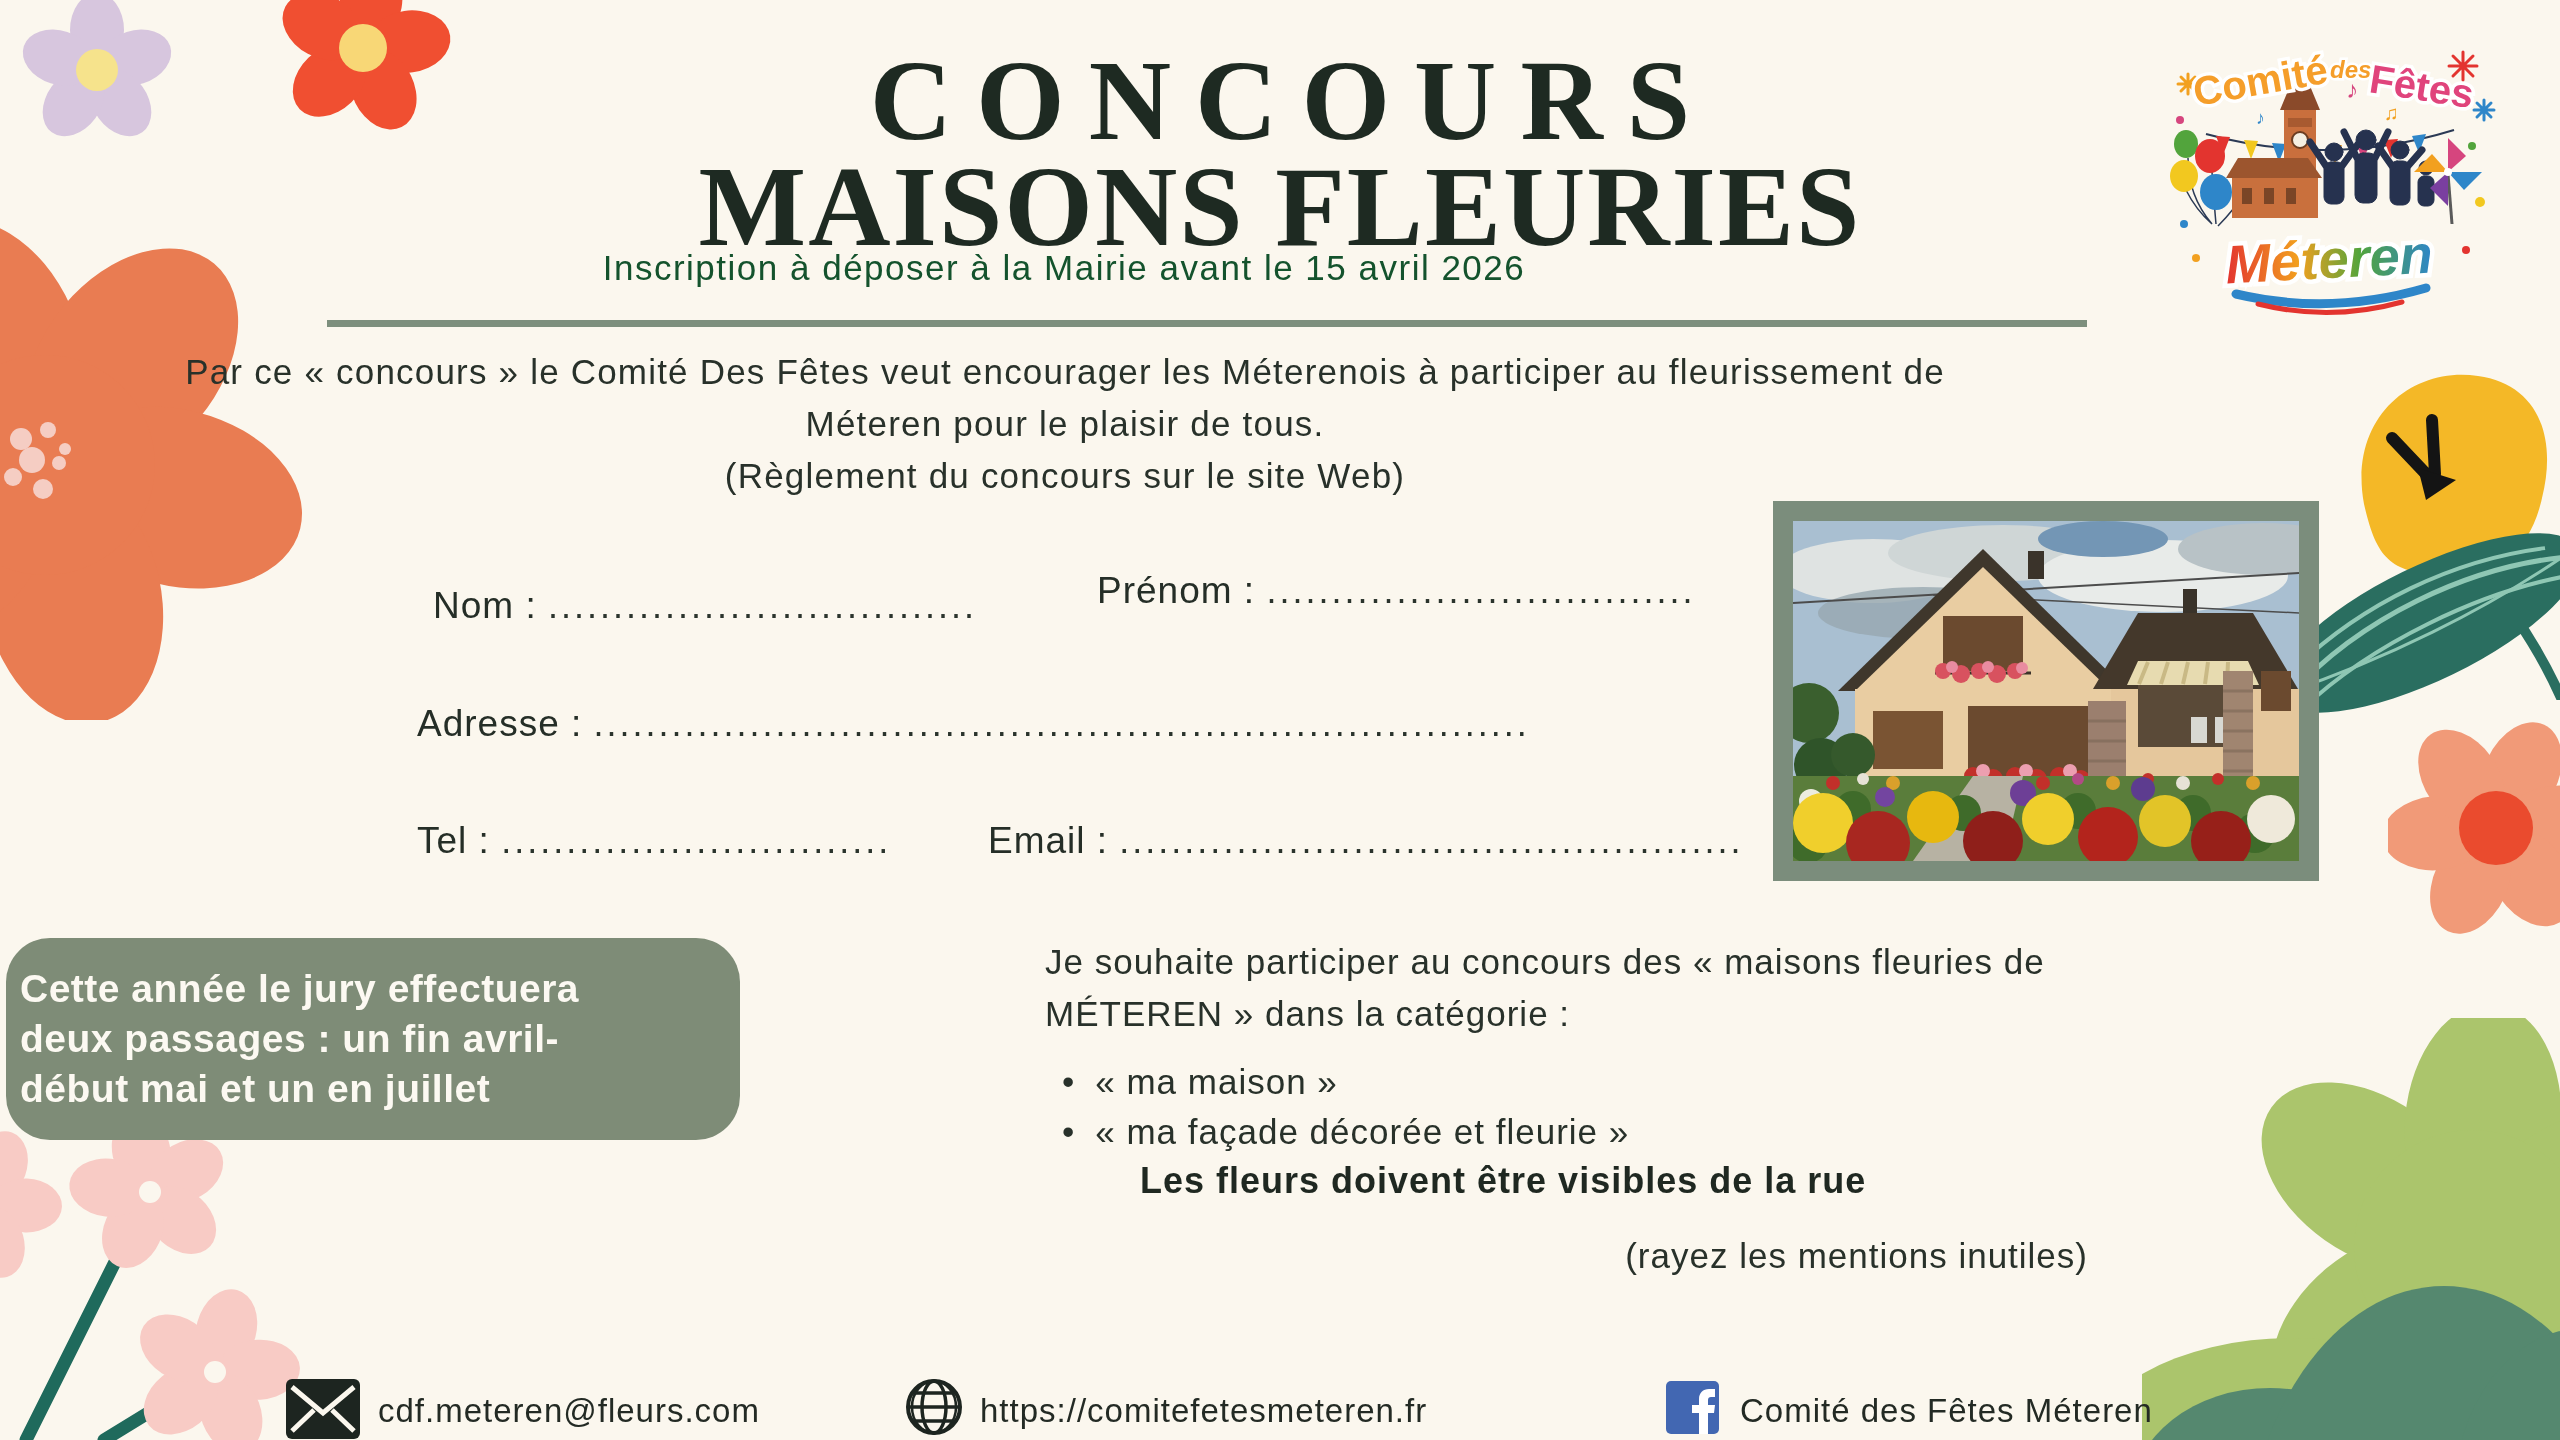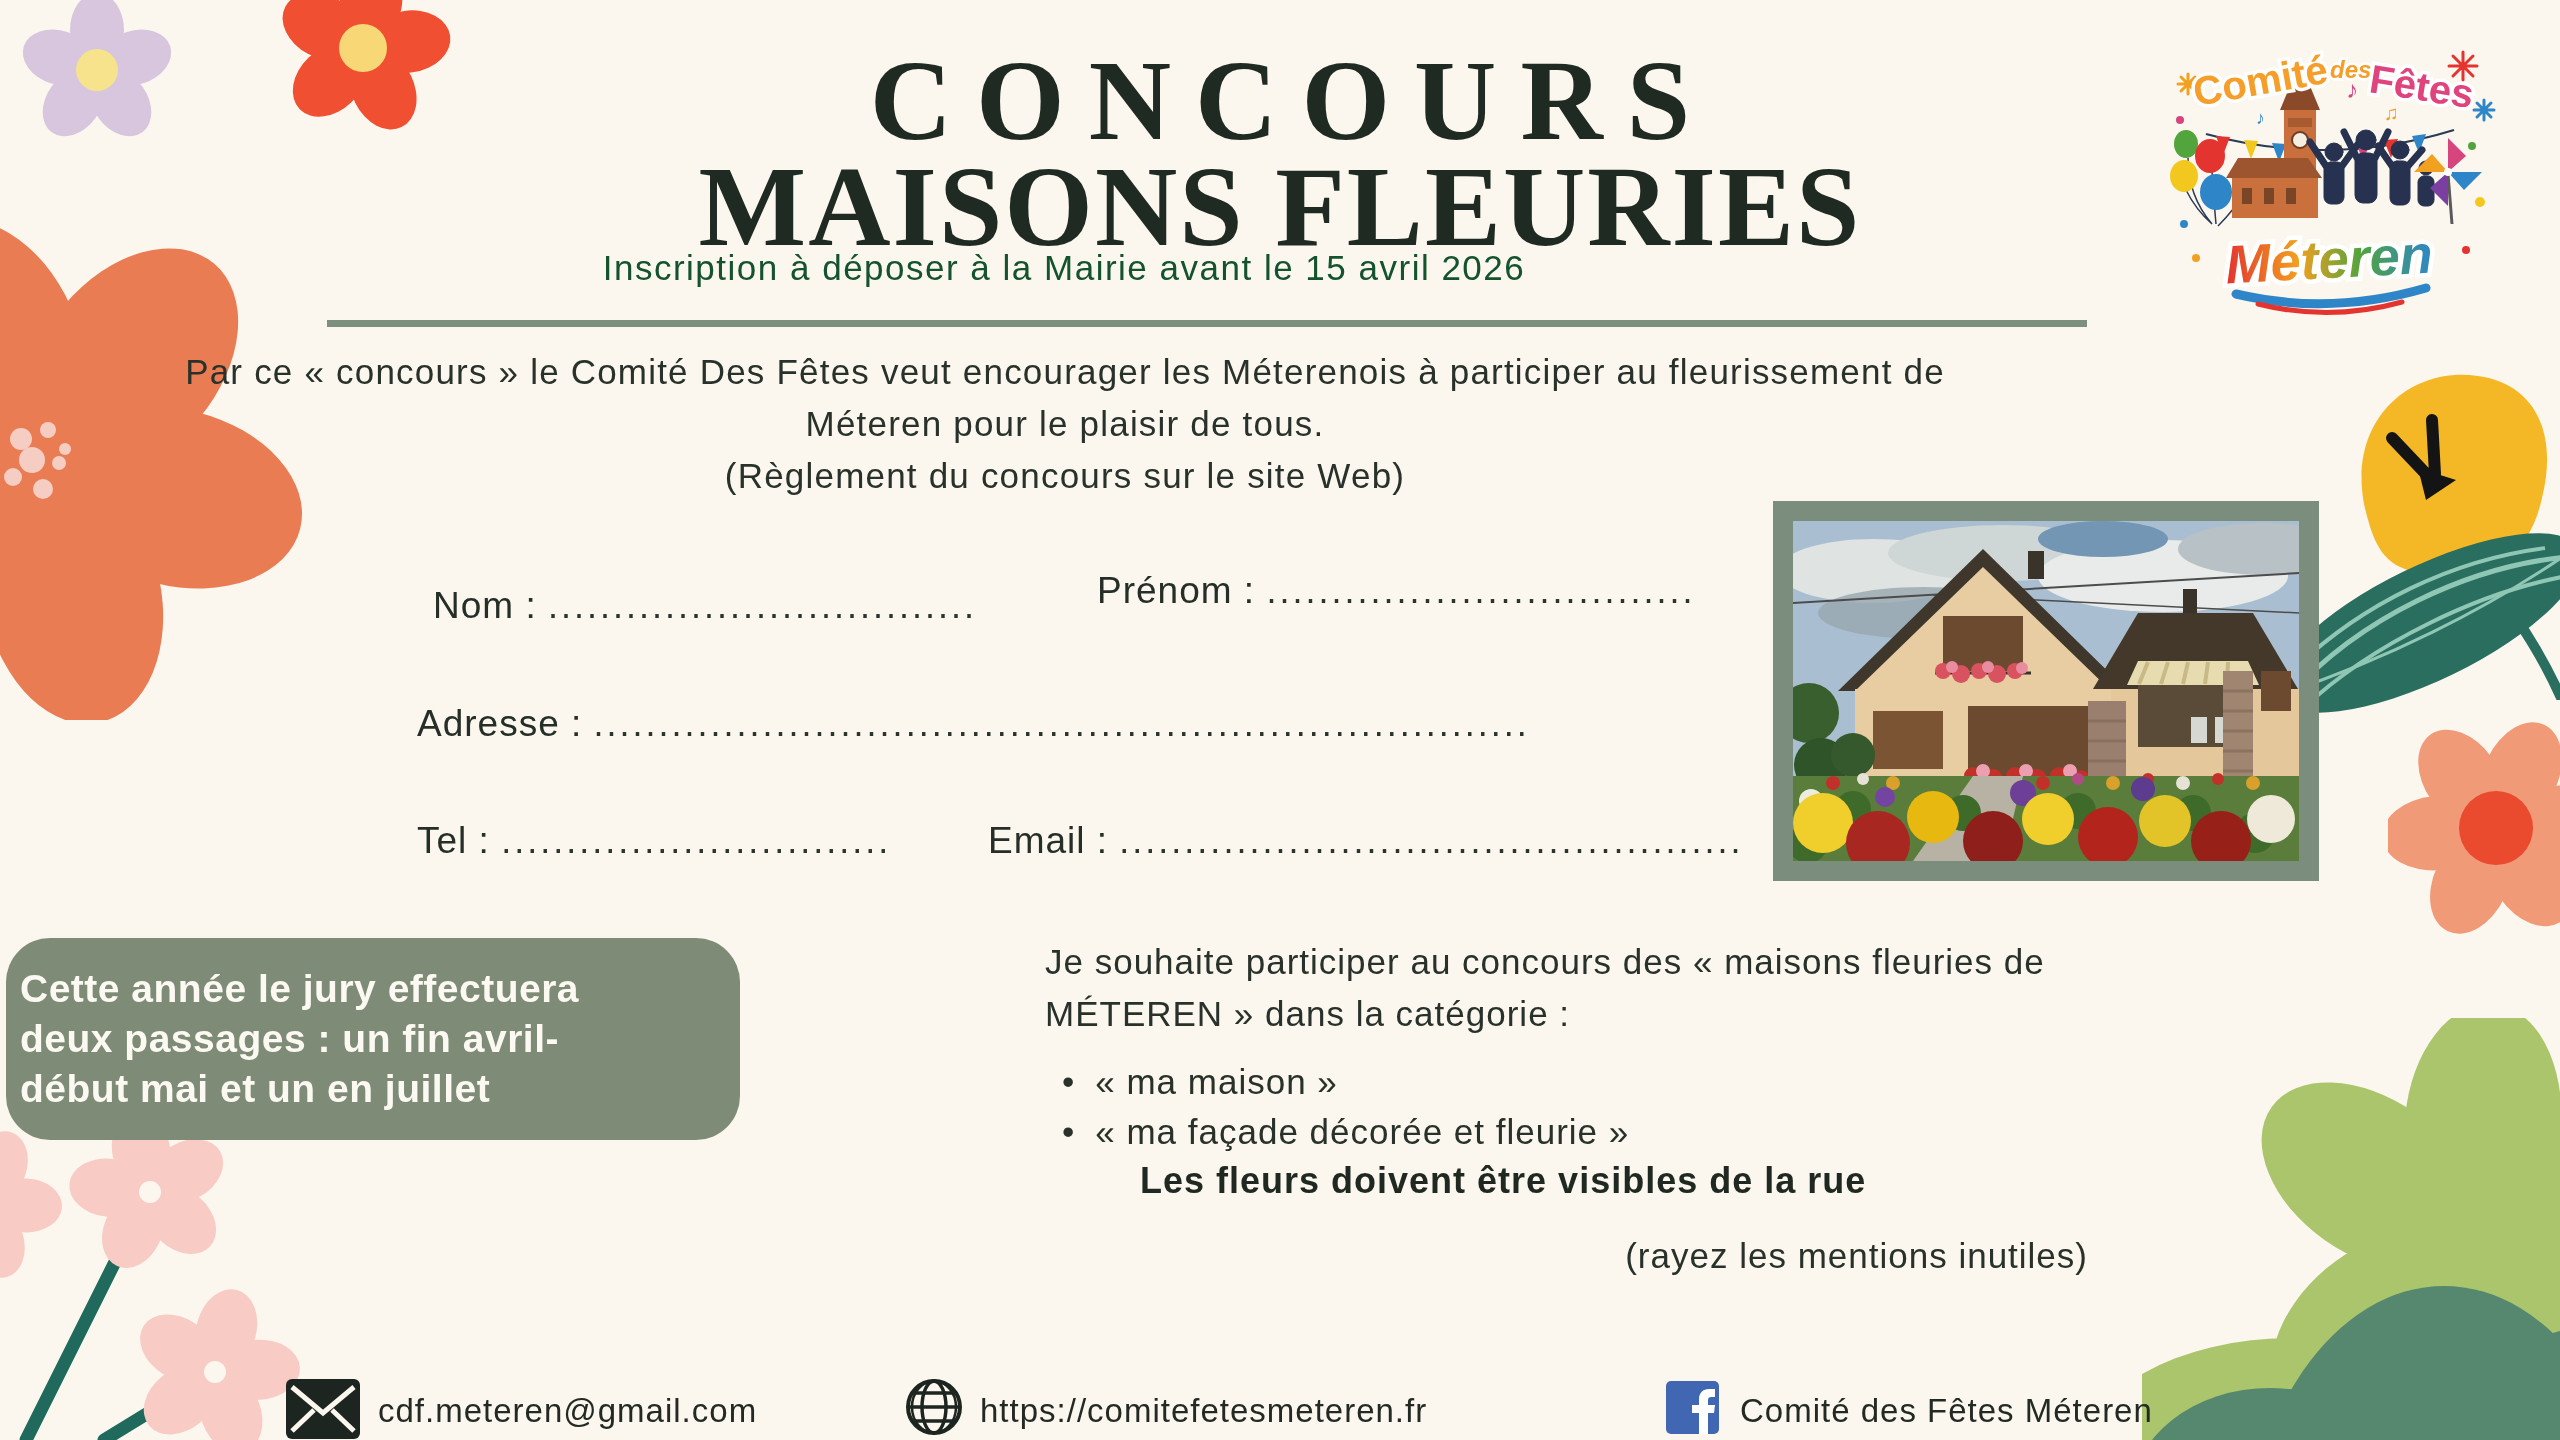--- a/index.html
+++ b/index.html
@@ -412,21 +412,21 @@
   </div>
 
   <div id="emphasis">Les fleurs doivent être visibles de la rue</div>
   <div id="strike-note">(rayez les mentions inutiles)</div>
 
   <svg class="abs" style="left:286px;top:1379px;" width="74" height="60" viewBox="0 0 74 60">
     <rect width="74" height="60" rx="6" fill="#1d2520"></rect>
     <path d="M6,8 L37,34 L68,8" stroke="#fbf7ee" stroke-width="5" fill="none"></path>
     <path d="M6,52 L28,31 M68,52 L46,31" stroke="#fbf7ee" stroke-width="5" fill="none"></path>
   </svg>
-  <div class="foot-text" style="left:378px;">cdf.meteren@gmail.com</div>
+  <div class="foot-text" style="left:378px;">cdf.meteren@fleurs.com</div>
 
   <svg class="abs" style="left:905px;top:1378px;" width="58" height="58" viewBox="0 0 58 58">
     <circle cx="29" cy="29" r="26" stroke="#1d2520" stroke-width="4" fill="none"></circle>
     <ellipse cx="29" cy="29" rx="12" ry="26" stroke="#1d2520" stroke-width="3.5" fill="none"></ellipse>
     <ellipse cx="29" cy="29" rx="22" ry="26" stroke="#1d2520" stroke-width="2.5" fill="none"></ellipse>
     <path d="M3,29 H55 M7,15 H51 M7,43 H51" stroke="#1d2520" stroke-width="3.5" fill="none"></path>
   </svg>
   <div class="foot-text" style="left:980px;">https://comitefetesmeteren.fr</div>
 
   <svg class="abs" style="left:1666px;top:1381px;" width="53" height="53" viewBox="0 0 53 53">

